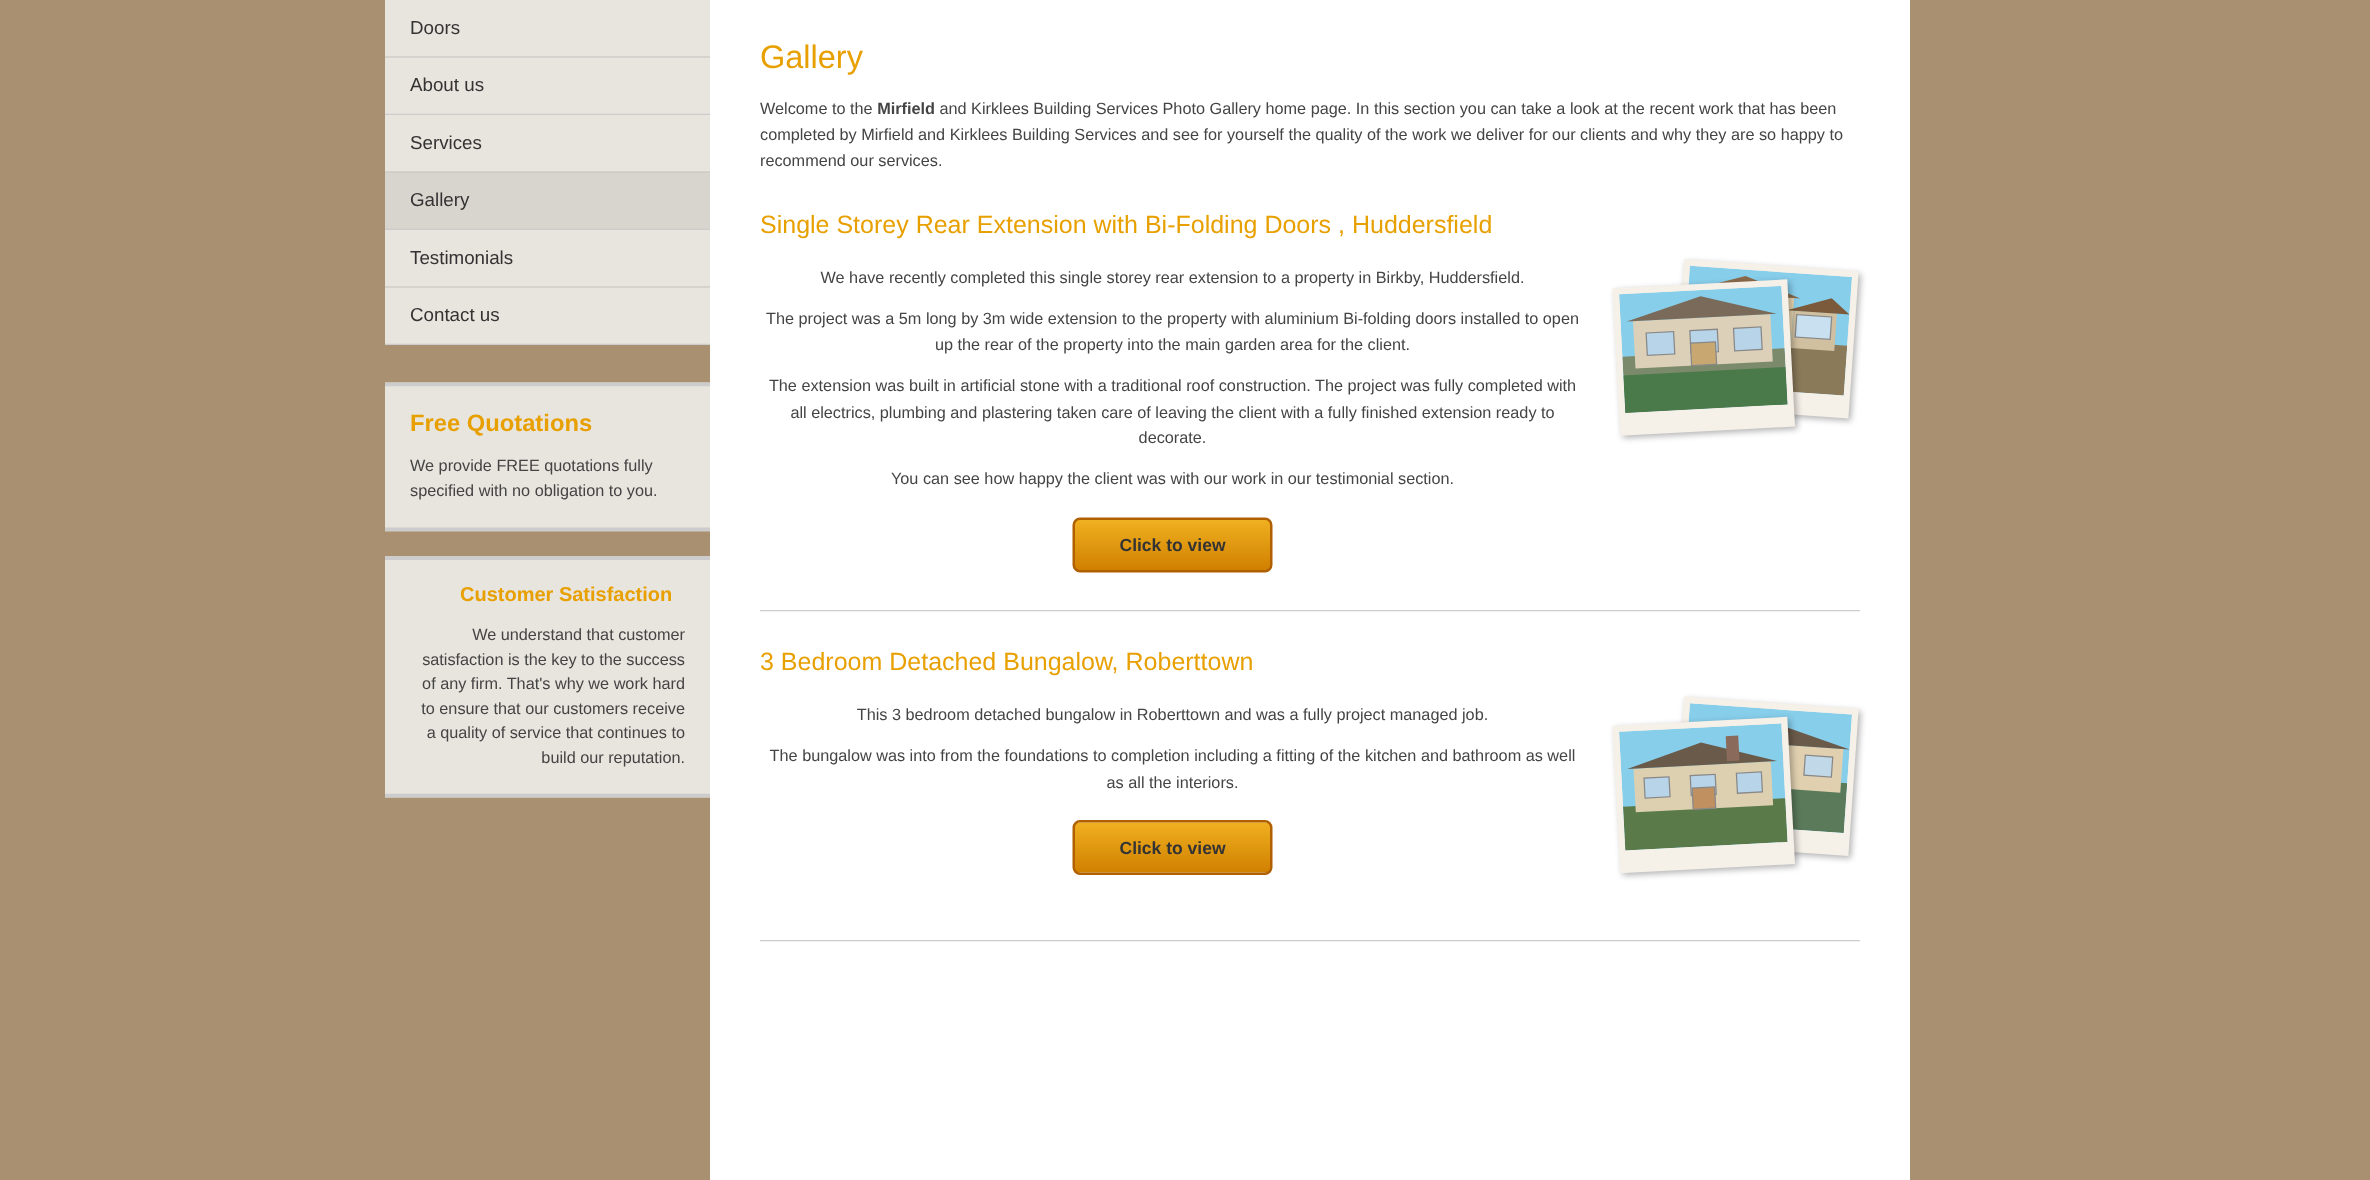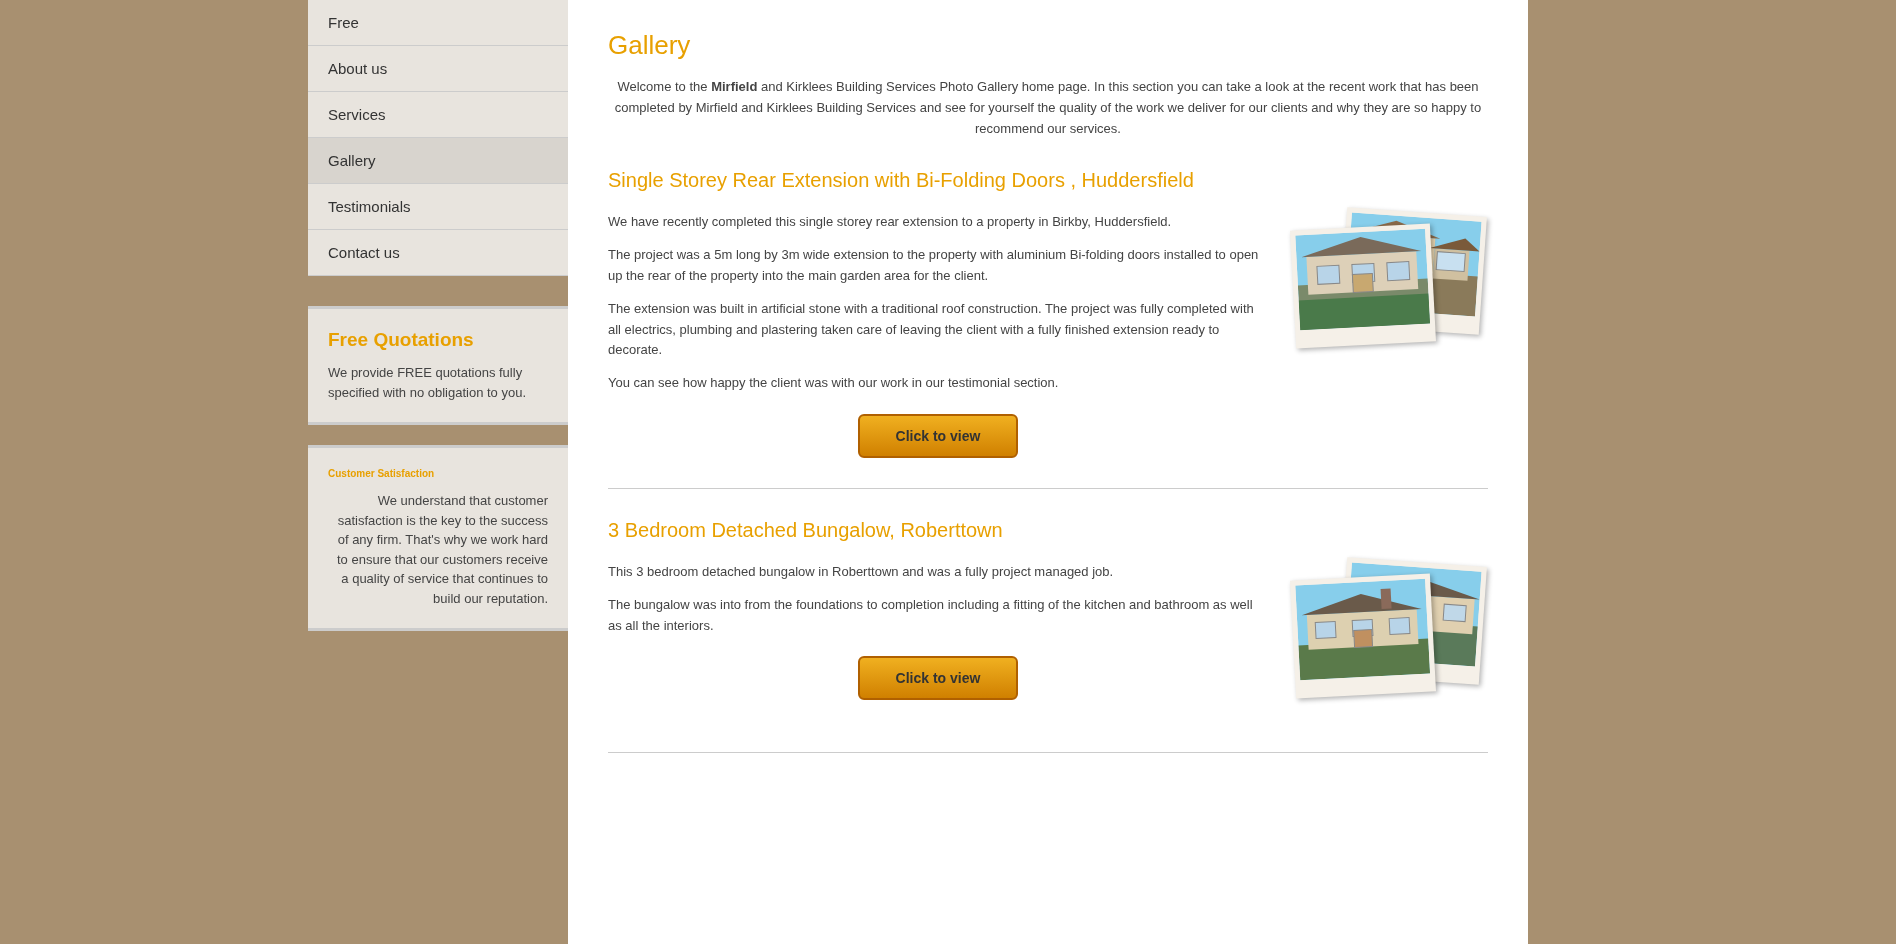--- a/index.html
+++ b/index.html
@@ -74,22 +74,23 @@
     .sidebar-box2 {
       margin-top: 20px;
       background: #e8e4de;
       padding: 20px;
       border-top: 3px solid #ccc;
       border-bottom: 3px solid #ccc;
     }
 
     .sidebar-box2 h3 {
       color: #e8a000;
-      font-size: 10px;
+      font-size: 16px;
       margin-bottom: 12px;
+      margin-left: 40px;
     }
 
     .sidebar-box2 p {
       font-size: 13px;
       line-height: 1.5;
       color: #444;
       text-align: right;
     }
 
     
@@ -106,21 +107,20 @@
       color: #e8a000;
       font-weight: normal;
       margin-bottom: 16px;
     }
 
     .intro-text {
       font-size: 13px;
       line-height: 1.6;
       color: #444;
       margin-bottom: 30px;
-      text-align: center;
     }
 
     .intro-text strong {
       font-weight: bold;
     }
 
     .section-divider {
       border: none;
       border-top: 1px solid #ccc;
       margin: 30px 0;
@@ -145,20 +145,21 @@
 
     .gallery-text {
       flex: 1;
     }
 
     .gallery-text p {
       font-size: 13px;
       line-height: 1.6;
       color: #444;
       margin-bottom: 12px;
+      text-align: center;
     }
 
     .gallery-image-placeholder {
       width: 200px;
       flex-shrink: 0;
       display: flex;
       flex-direction: column;
       align-items: center;
       position: relative;
     }
@@ -211,21 +212,21 @@
       display: block;
     }
   </style>
 </head>
 <body>
 
 <div class="page-wrapper">
 
   <div class="sidebar">
     <nav class="nav-menu">
-      <a class="nav-item">Free</a>
+      <a class="nav-item">Doors</a>
       <a class="nav-item">About us</a>
       <a class="nav-item">Services</a>
       <a class="nav-item active">Gallery</a>
       <a class="nav-item">Testimonials</a>
       <a class="nav-item">Contact us</a>
     </nav>
 
     <div class="sidebar-box">
       <h3>Free Quotations</h3>
       <p>We provide FREE quotations fully specified with no obligation to you.</p>

